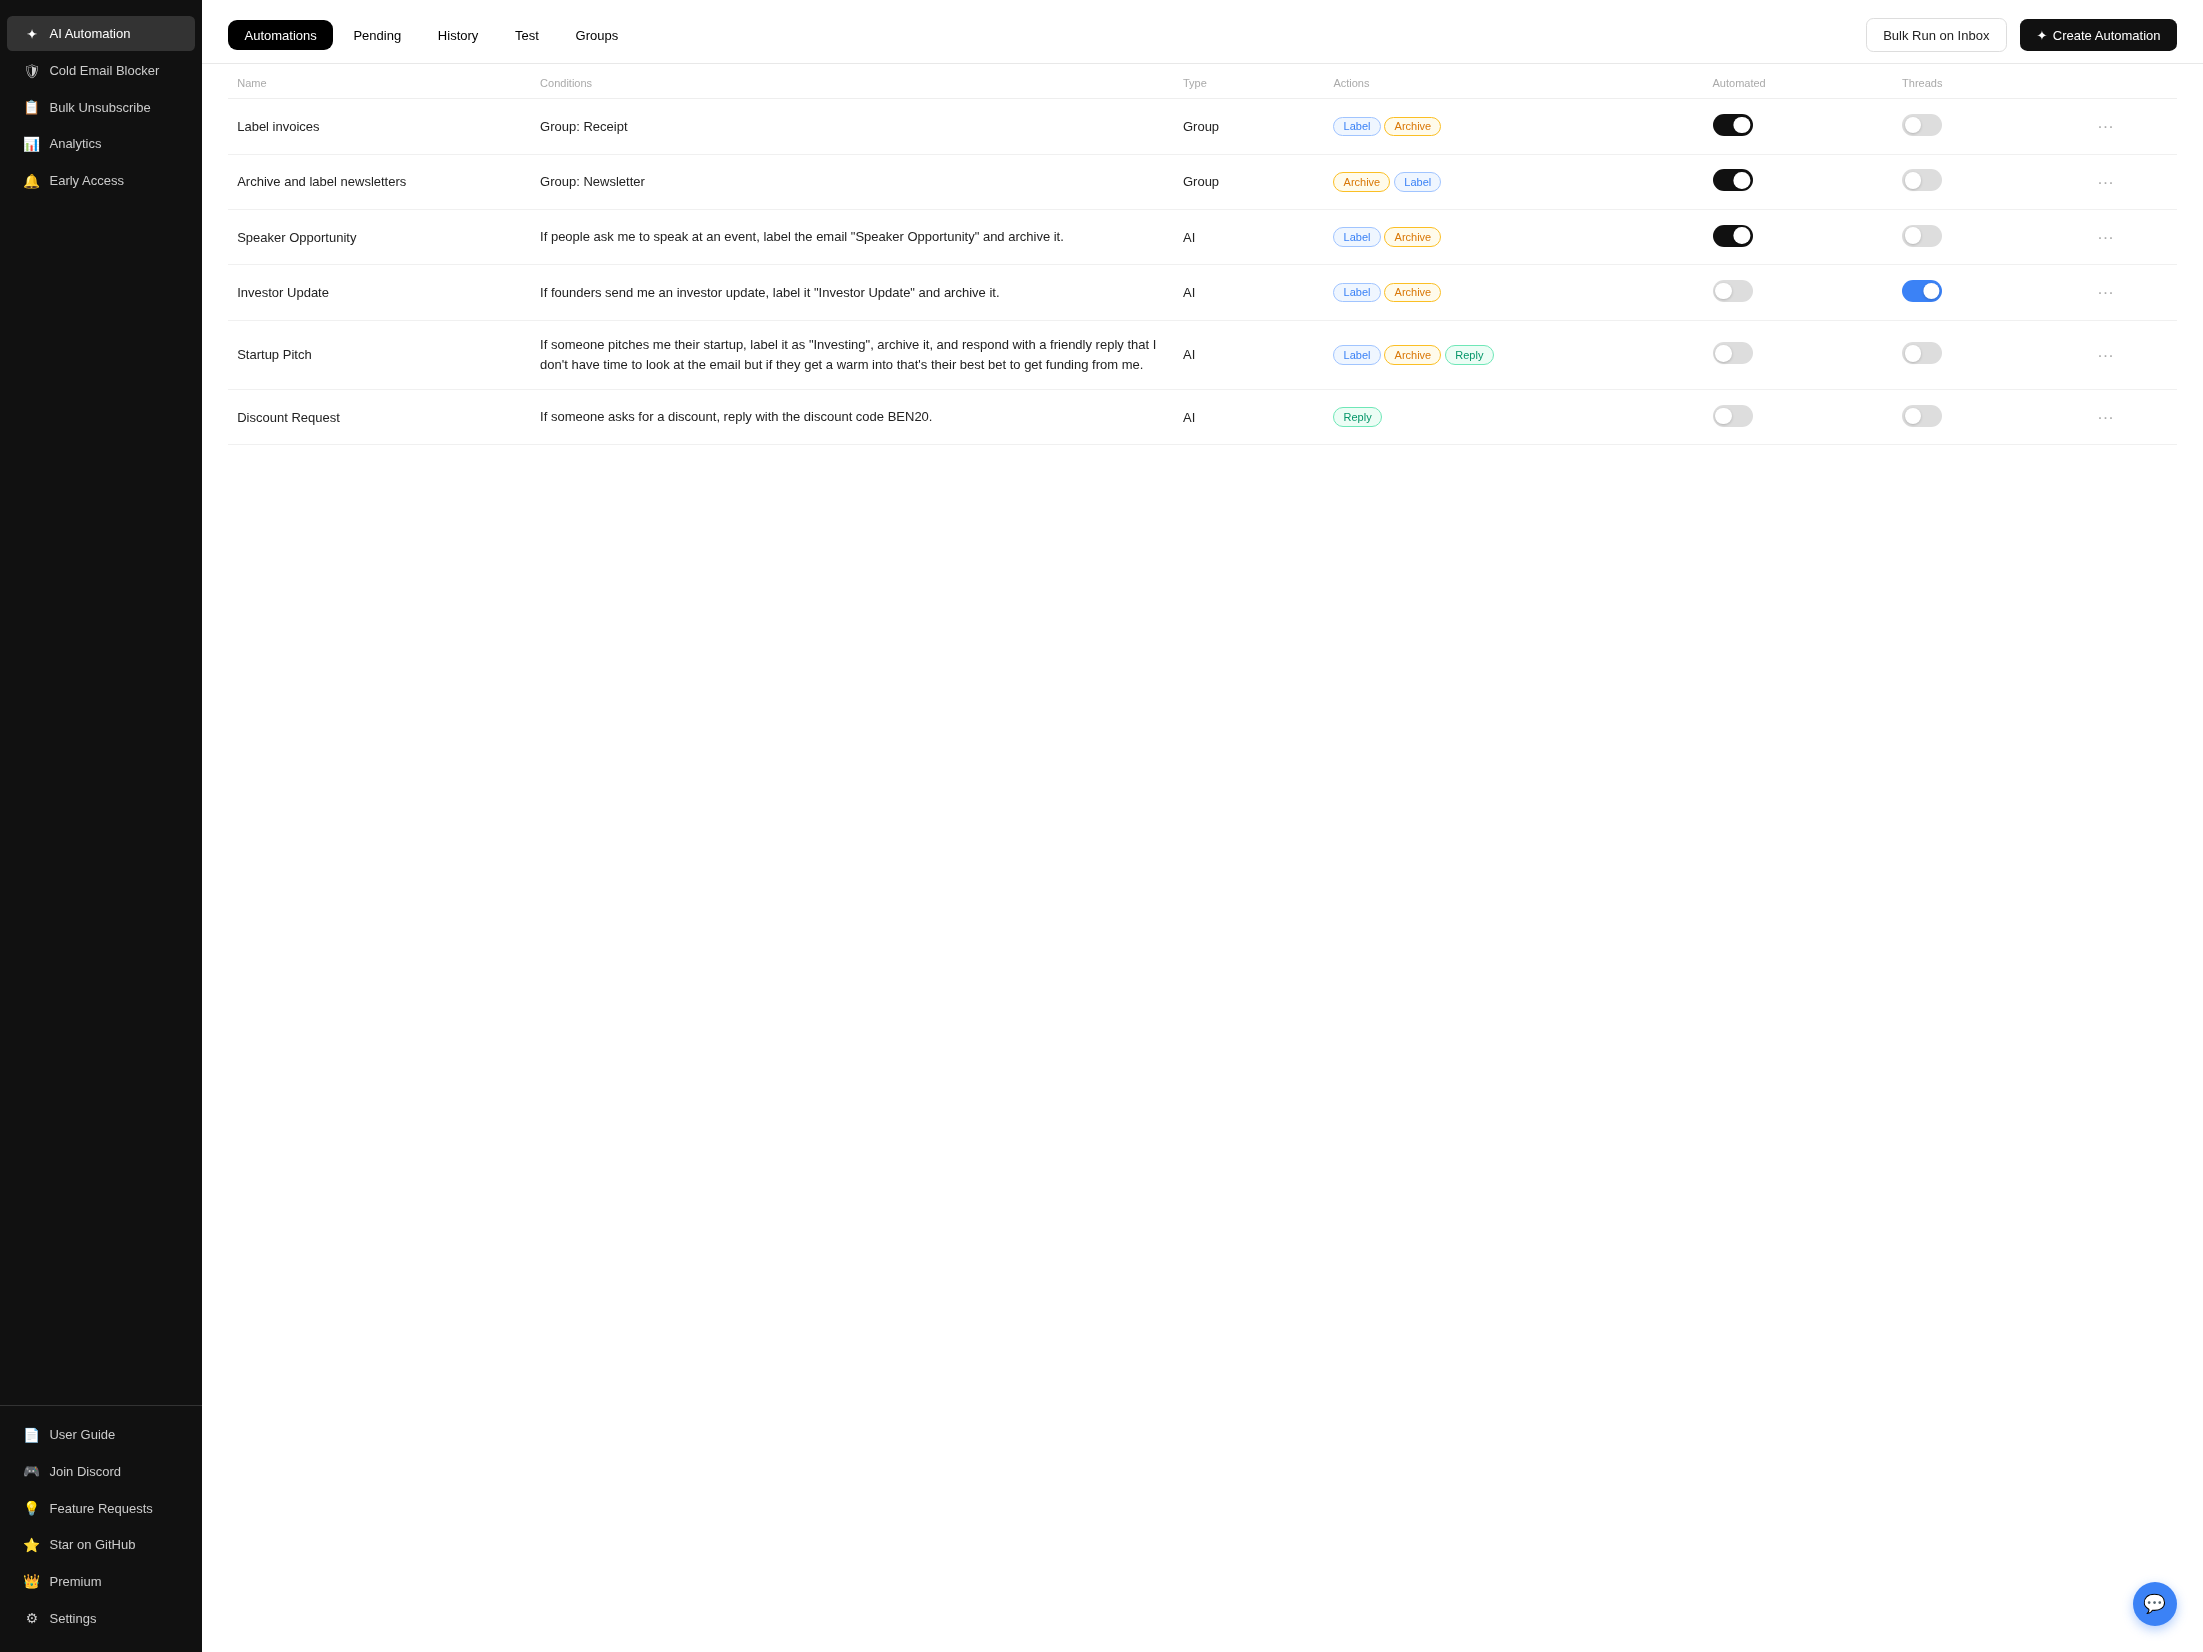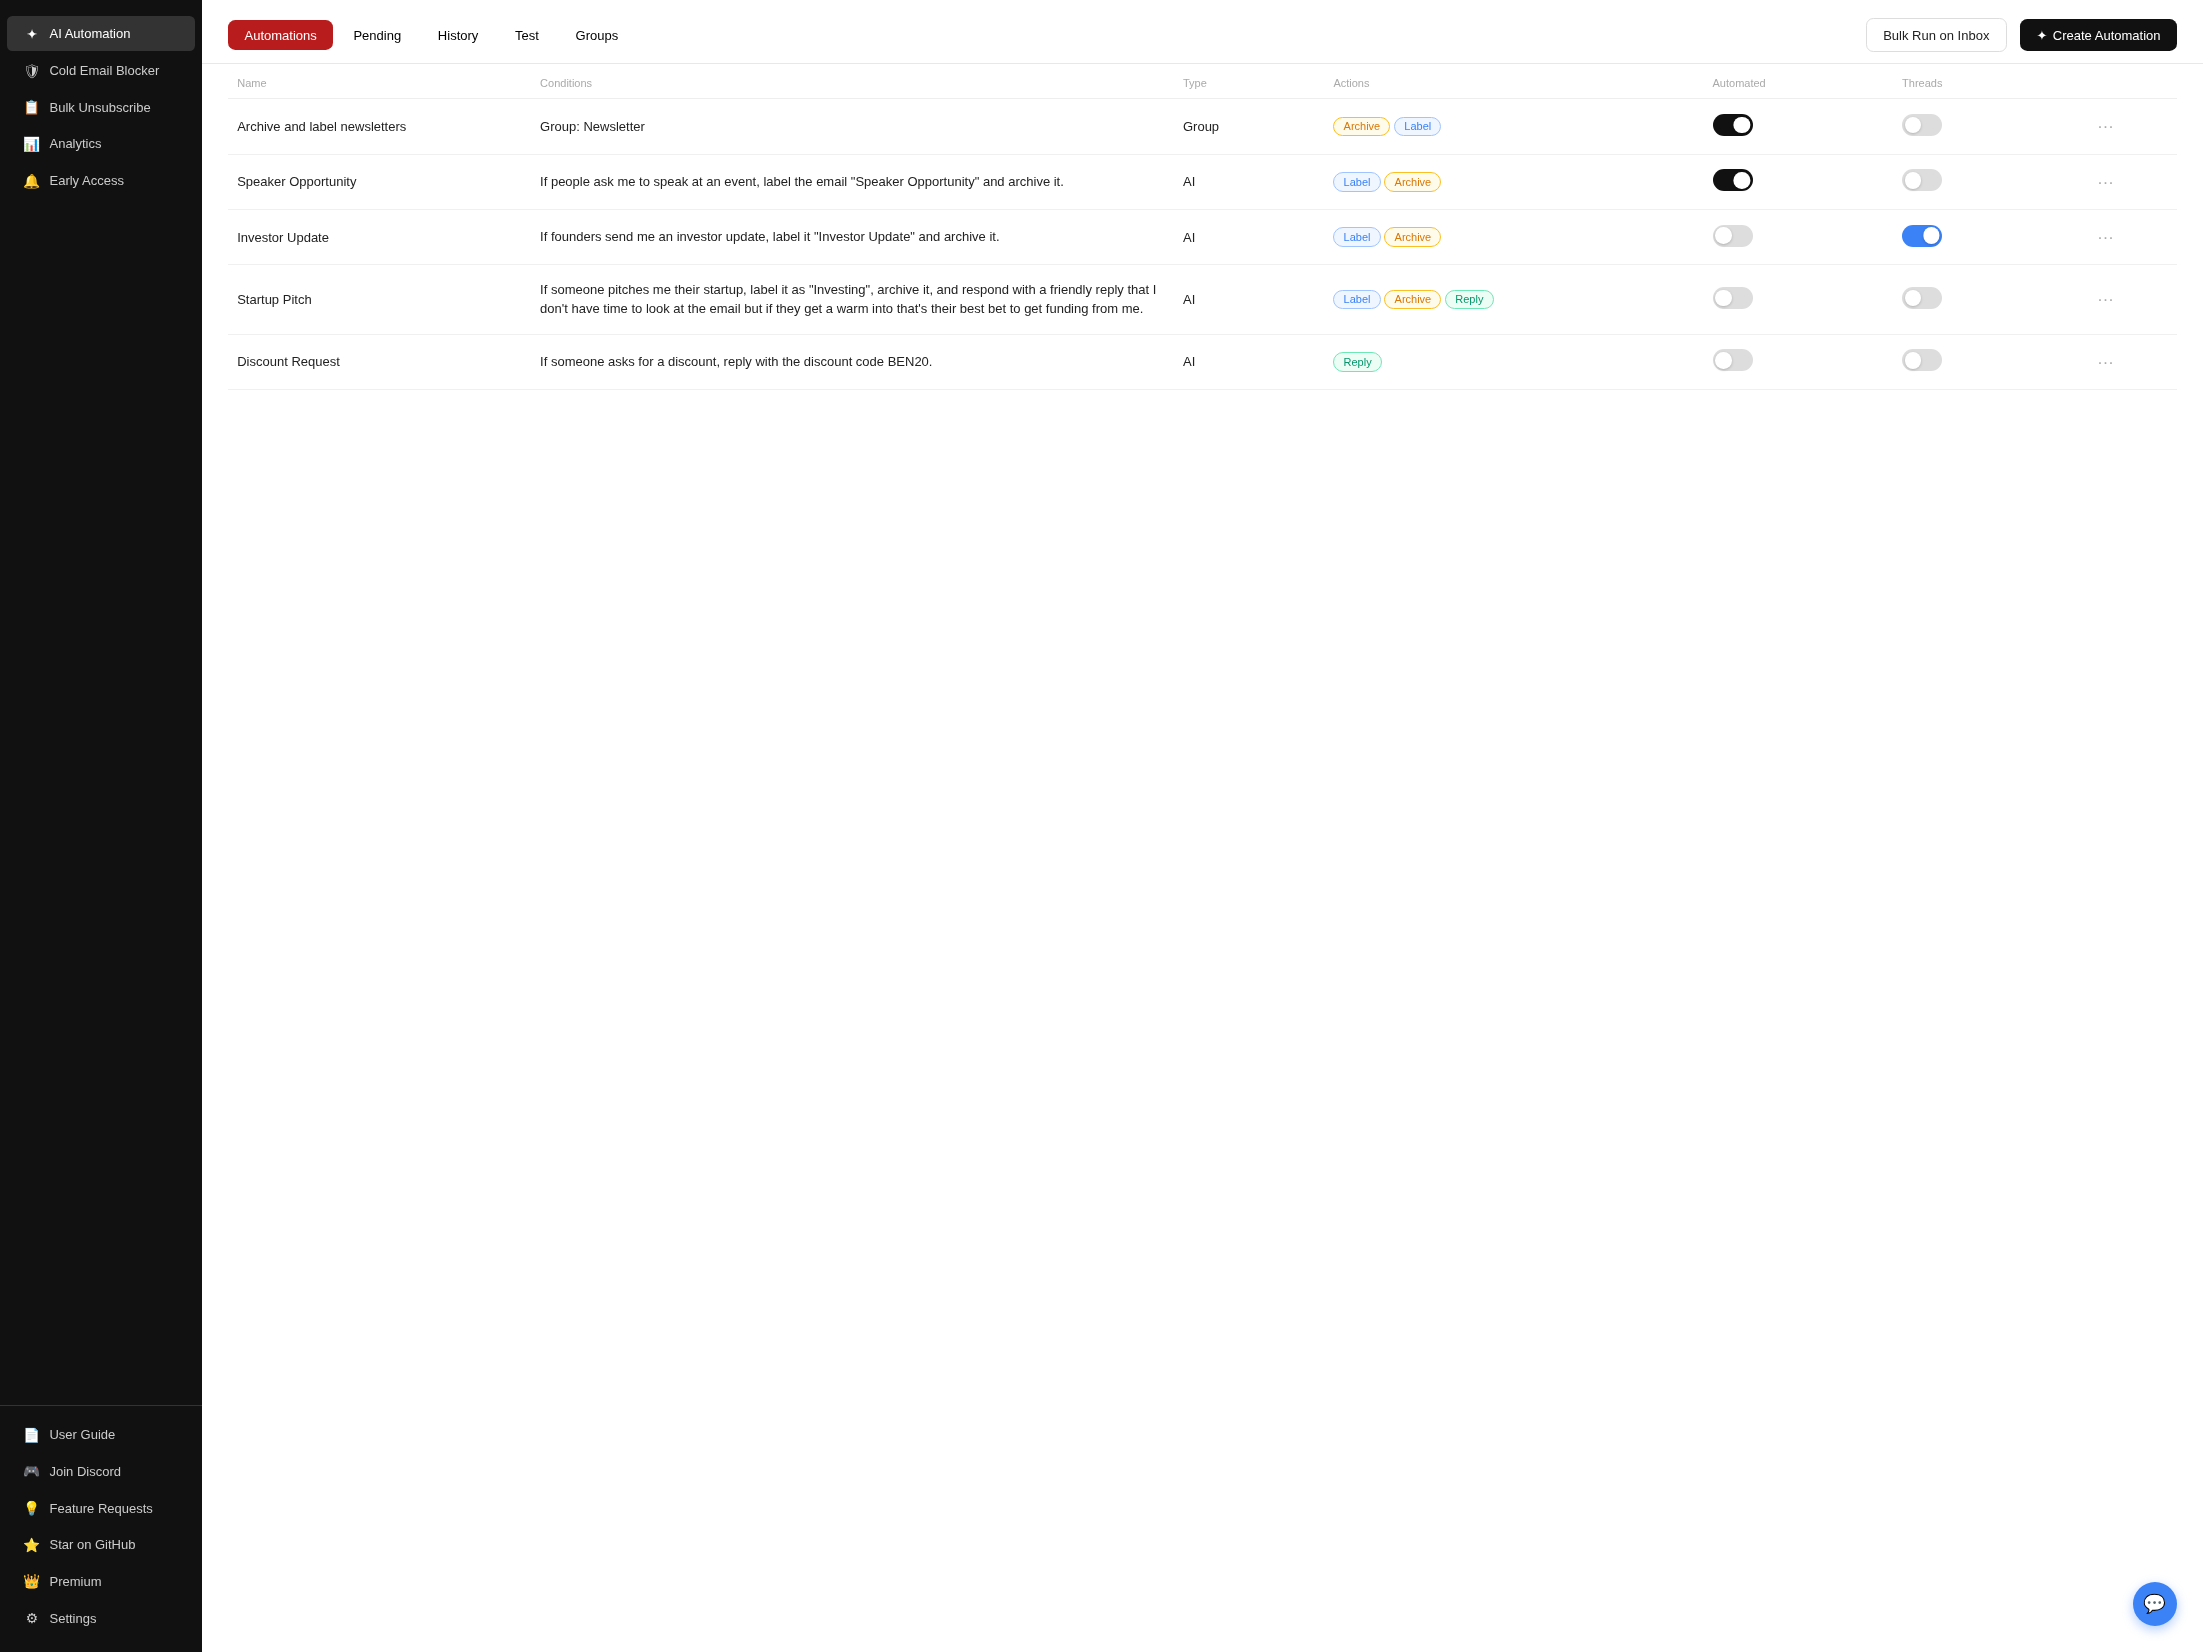--- a/index.html
+++ b/index.html
@@ -49,21 +49,21 @@
     .tab {
       padding: 7.3px 16.5px;
       border-radius: 7.3px;
       font-size: 13px;
       cursor: pointer;
       color: #000000;
       background: transparent;
       border: none;
       font-family: inherit;
     }
-    .tab.active { background: #b91c1c; color: #fff; font-weight: 500; }
+    .tab.active { background: #000000; color: #fff; font-weight: 500; border-radius: 9px; }
 
     .topbar-actions { display: flex; gap: 13px; align-items: center; }
     .btn-bulk {
       padding: 8.3px 16.5px;
       border-radius: 7.3px;
       border: 0.9px solid #ddd;
       background: #fff;
       font-size: 13px;
       cursor: pointer;
       font-family: inherit;
@@ -264,20 +264,33 @@
           <th class="col-conditions">Conditions</th>
           <th class="col-type">Type</th>
           <th class="col-actions">Actions</th>
           <th class="col-automated">Automated</th>
           <th class="col-threads">Threads</th>
           <th class="col-more"></th>
         </tr>
       </thead>
       <tbody id="table-body">
 
+      <tr>
+            <td class="col-name name-cell">Label invoices</td>
+            <td class="col-conditions condition-text">Group: Receipt</td>
+            <td class="col-type type-cell">Group</td>
+            <td class="col-actions"><span class="badge badge-label">Label</span><span class="badge badge-archive">Archive</span></td>
+            <td class="col-automated"><div class="toggle"><div class="toggle-track on">
+                  <div class="toggle-thumb"></div>
+                </div></div></td>
+            <td class="col-threads"><div class="toggle"><div class="toggle-track">
+                  <div class="toggle-thumb"></div>
+                </div></div></td>
+            <td class="col-more"><span class="more-btn">···</span></td>
+          </tr>
           <tr>
             <td class="col-name name-cell">Archive and label newsletters</td>
             <td class="col-conditions condition-text">Group: Newsletter</td>
             <td class="col-type type-cell">Group</td>
             <td class="col-actions"><span class="badge badge-archive">Archive</span><span class="badge badge-label">Label</span></td>
             <td class="col-automated"><div class="toggle"><div class="toggle-track on">
                   <div class="toggle-thumb"></div>
                 </div></div></td>
             <td class="col-threads"><div class="toggle"><div class="toggle-track">
                   <div class="toggle-thumb"></div>

